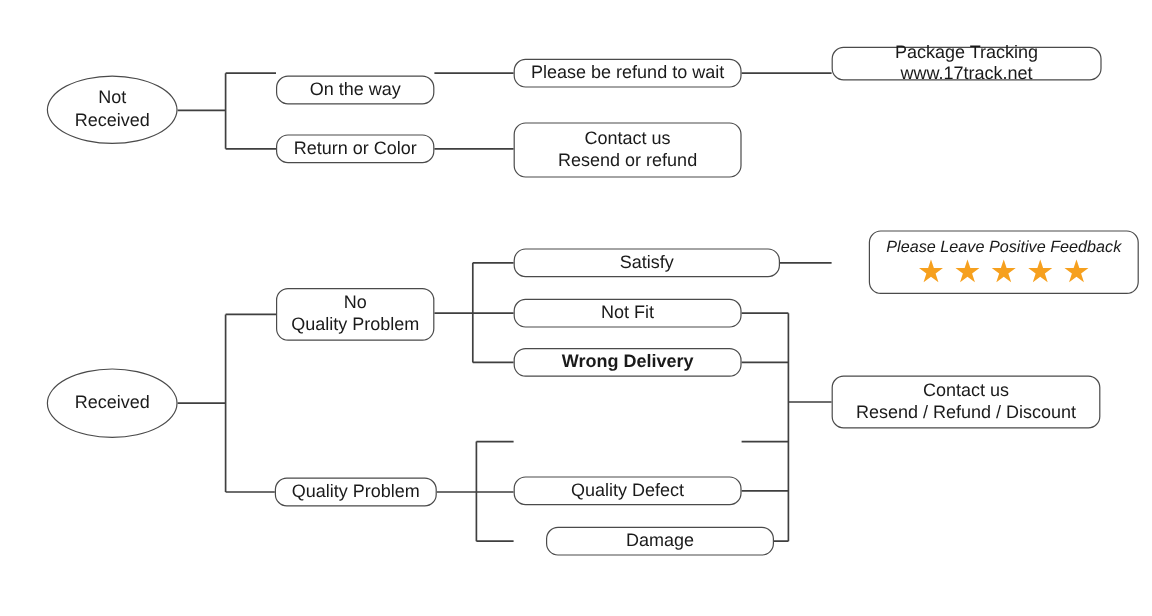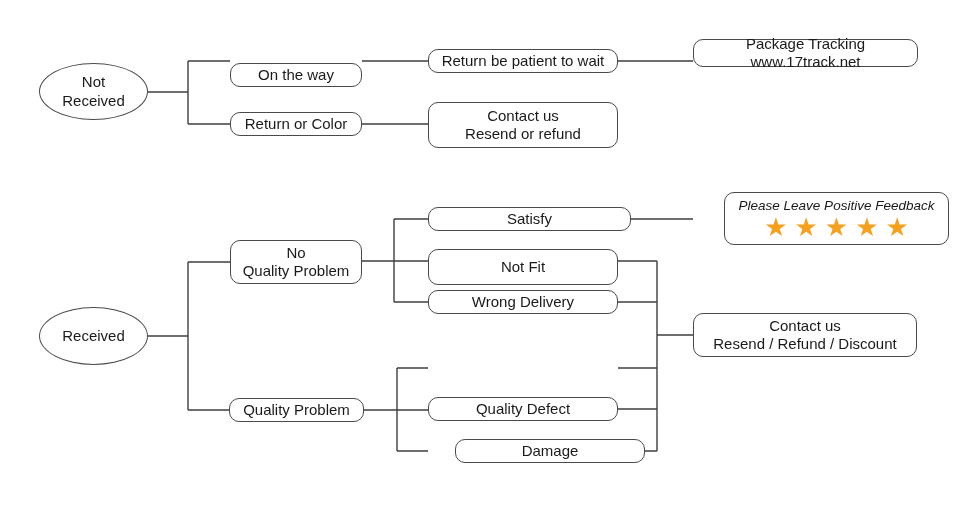--- a/index.html
+++ b/index.html
@@ -53,23 +53,23 @@
 
   
   #n-not-received        { left: 39px;  top: 63px;  width: 109px; height: 57px; align-items: center; }
   #n-on-the-way          { left: 230px; top: 63px;  width: 132px; height: 24px; }
   #n-please-wait         { left: 428px; top: 49px;  width: 190px; height: 24px; }
   #n-package-tracking    { left: 693px; top: 39px;  width: 225px; height: 28px; }
   #n-return-or-lost      { left: 230px; top: 112px; width: 132px; height: 24px; }
   #n-contact-refund      { left: 428px; top: 102px; width: 190px; height: 46px; }
   #n-received            { left: 39px;  top: 307px; width: 109px; height: 58px; }
   #n-no-quality-problem  { left: 230px; top: 240px; width: 132px; height: 44px; }
-  #n-satisfy             { left: 428px; top: 207px; width: 203px; height: 24px; }
-  #n-not-fit             { left: 428px; top: 249px; width: 190px; height: 36px; }
-  #n-wrong-delivery      { left: 428px; top: 290px; width: 190px; height: 24px; }
+  #n-satisfy             { left: 428px; top: 207px; width: 222px; height: 24px; }
+  #n-not-fit             { left: 428px; top: 249px; width: 190px; height: 24px; }
+  #n-wrong-delivery      { left: 428px; top: 290px; width: 190px; height: 24px; font-weight: bold; }
   #n-positive-feedback   { left: 724px; top: 192px; width: 225px; height: 53px; font-style: italic; }
   #n-quality-problem     { left: 229px; top: 398px; width: 135px; height: 24px; }
   #n-color-difference    { left: 428px; top: 356px; width: 190px; height: 24px; }
   #n-quality-defect      { left: 428px; top: 397px; width: 190px; height: 24px; align-items: center; }
   #n-damage              { left: 428px; top: 439px; width: 190px; height: 24px; margin-left: 27px; }
   #n-contact-discount    { left: 693px; top: 313px; width: 224px; height: 44px; }
 </style>
 </head>
 <body>
 
@@ -88,21 +88,21 @@
   <div class="node ellipse" id="n-not-received">
     <span class="node-label">Not
 Received</span>
   </div>
 
   <div class="node" id="n-on-the-way">
     <span class="node-label">On the way</span>
   </div>
 
   <div class="node" id="n-please-wait">
-    <span class="node-label">Return be patient to wait</span>
+    <span class="node-label">Please be refund to wait</span>
   </div>
 
   <div class="node" id="n-package-tracking">
     <span class="node-label">Package Tracking
 www.17track.net</span>
   </div>
 
   <div class="node" id="n-return-or-lost">
     <span class="node-label">Return or Color</span>
   </div>

